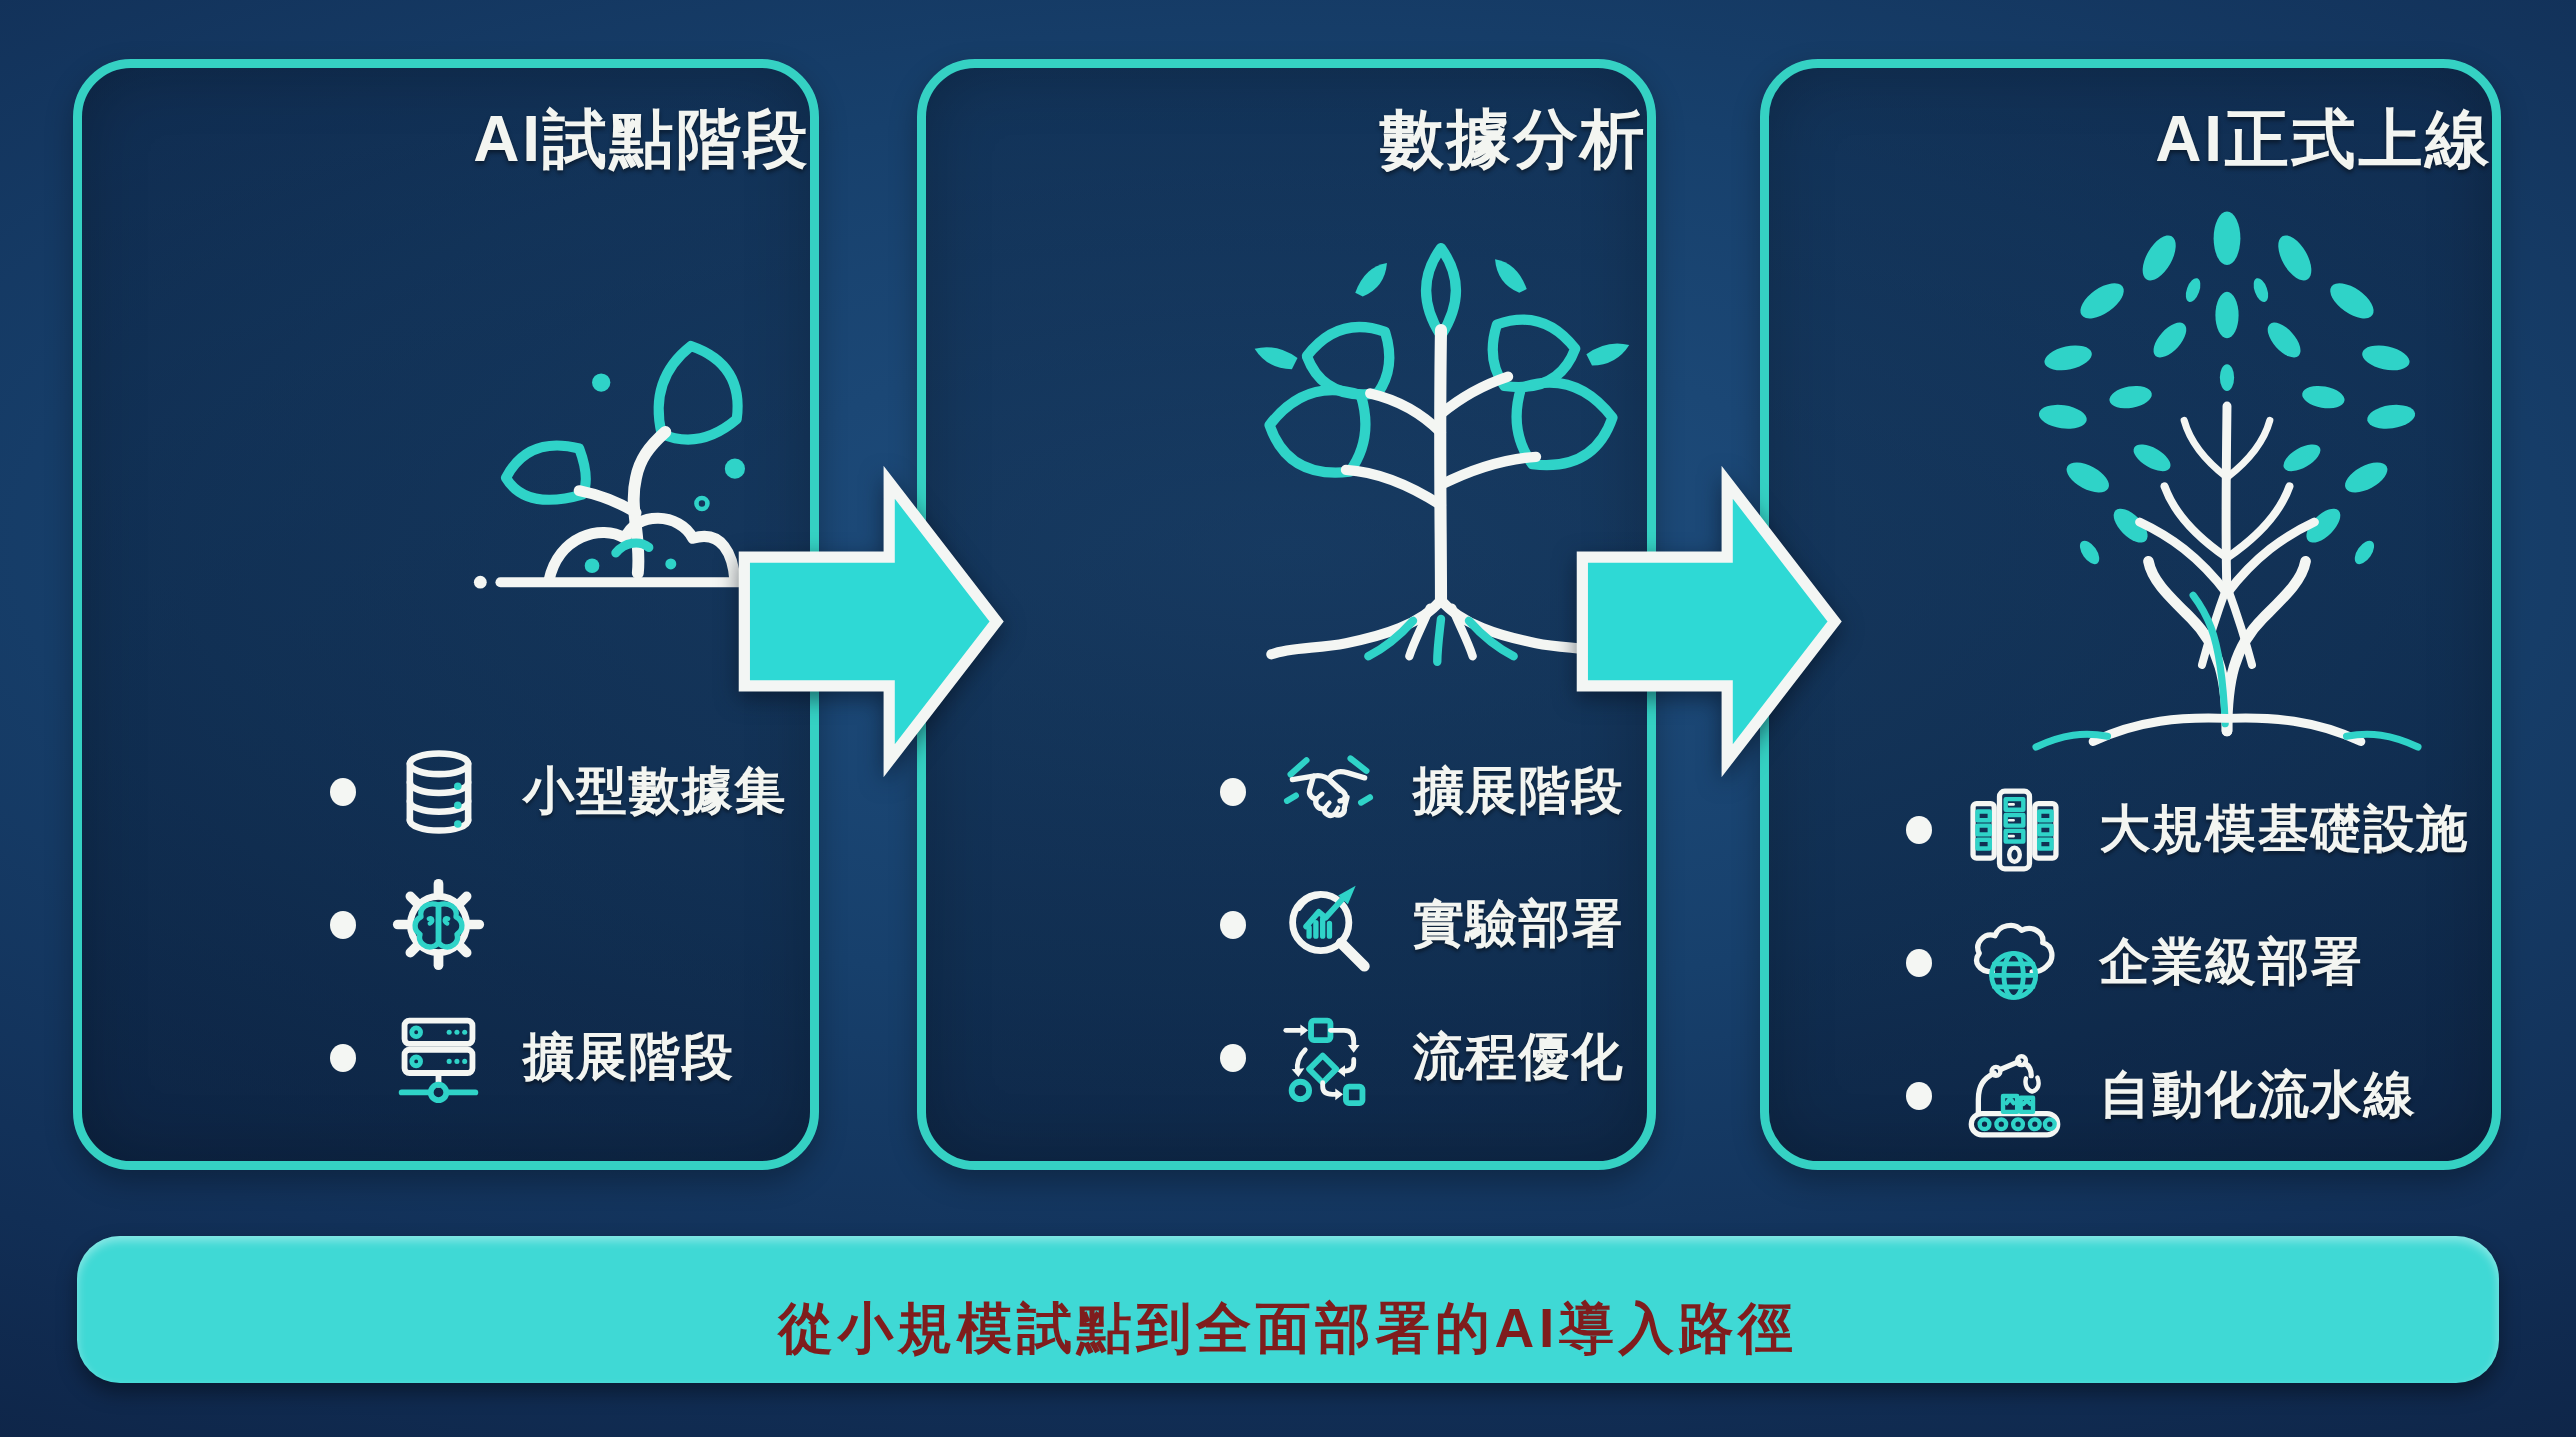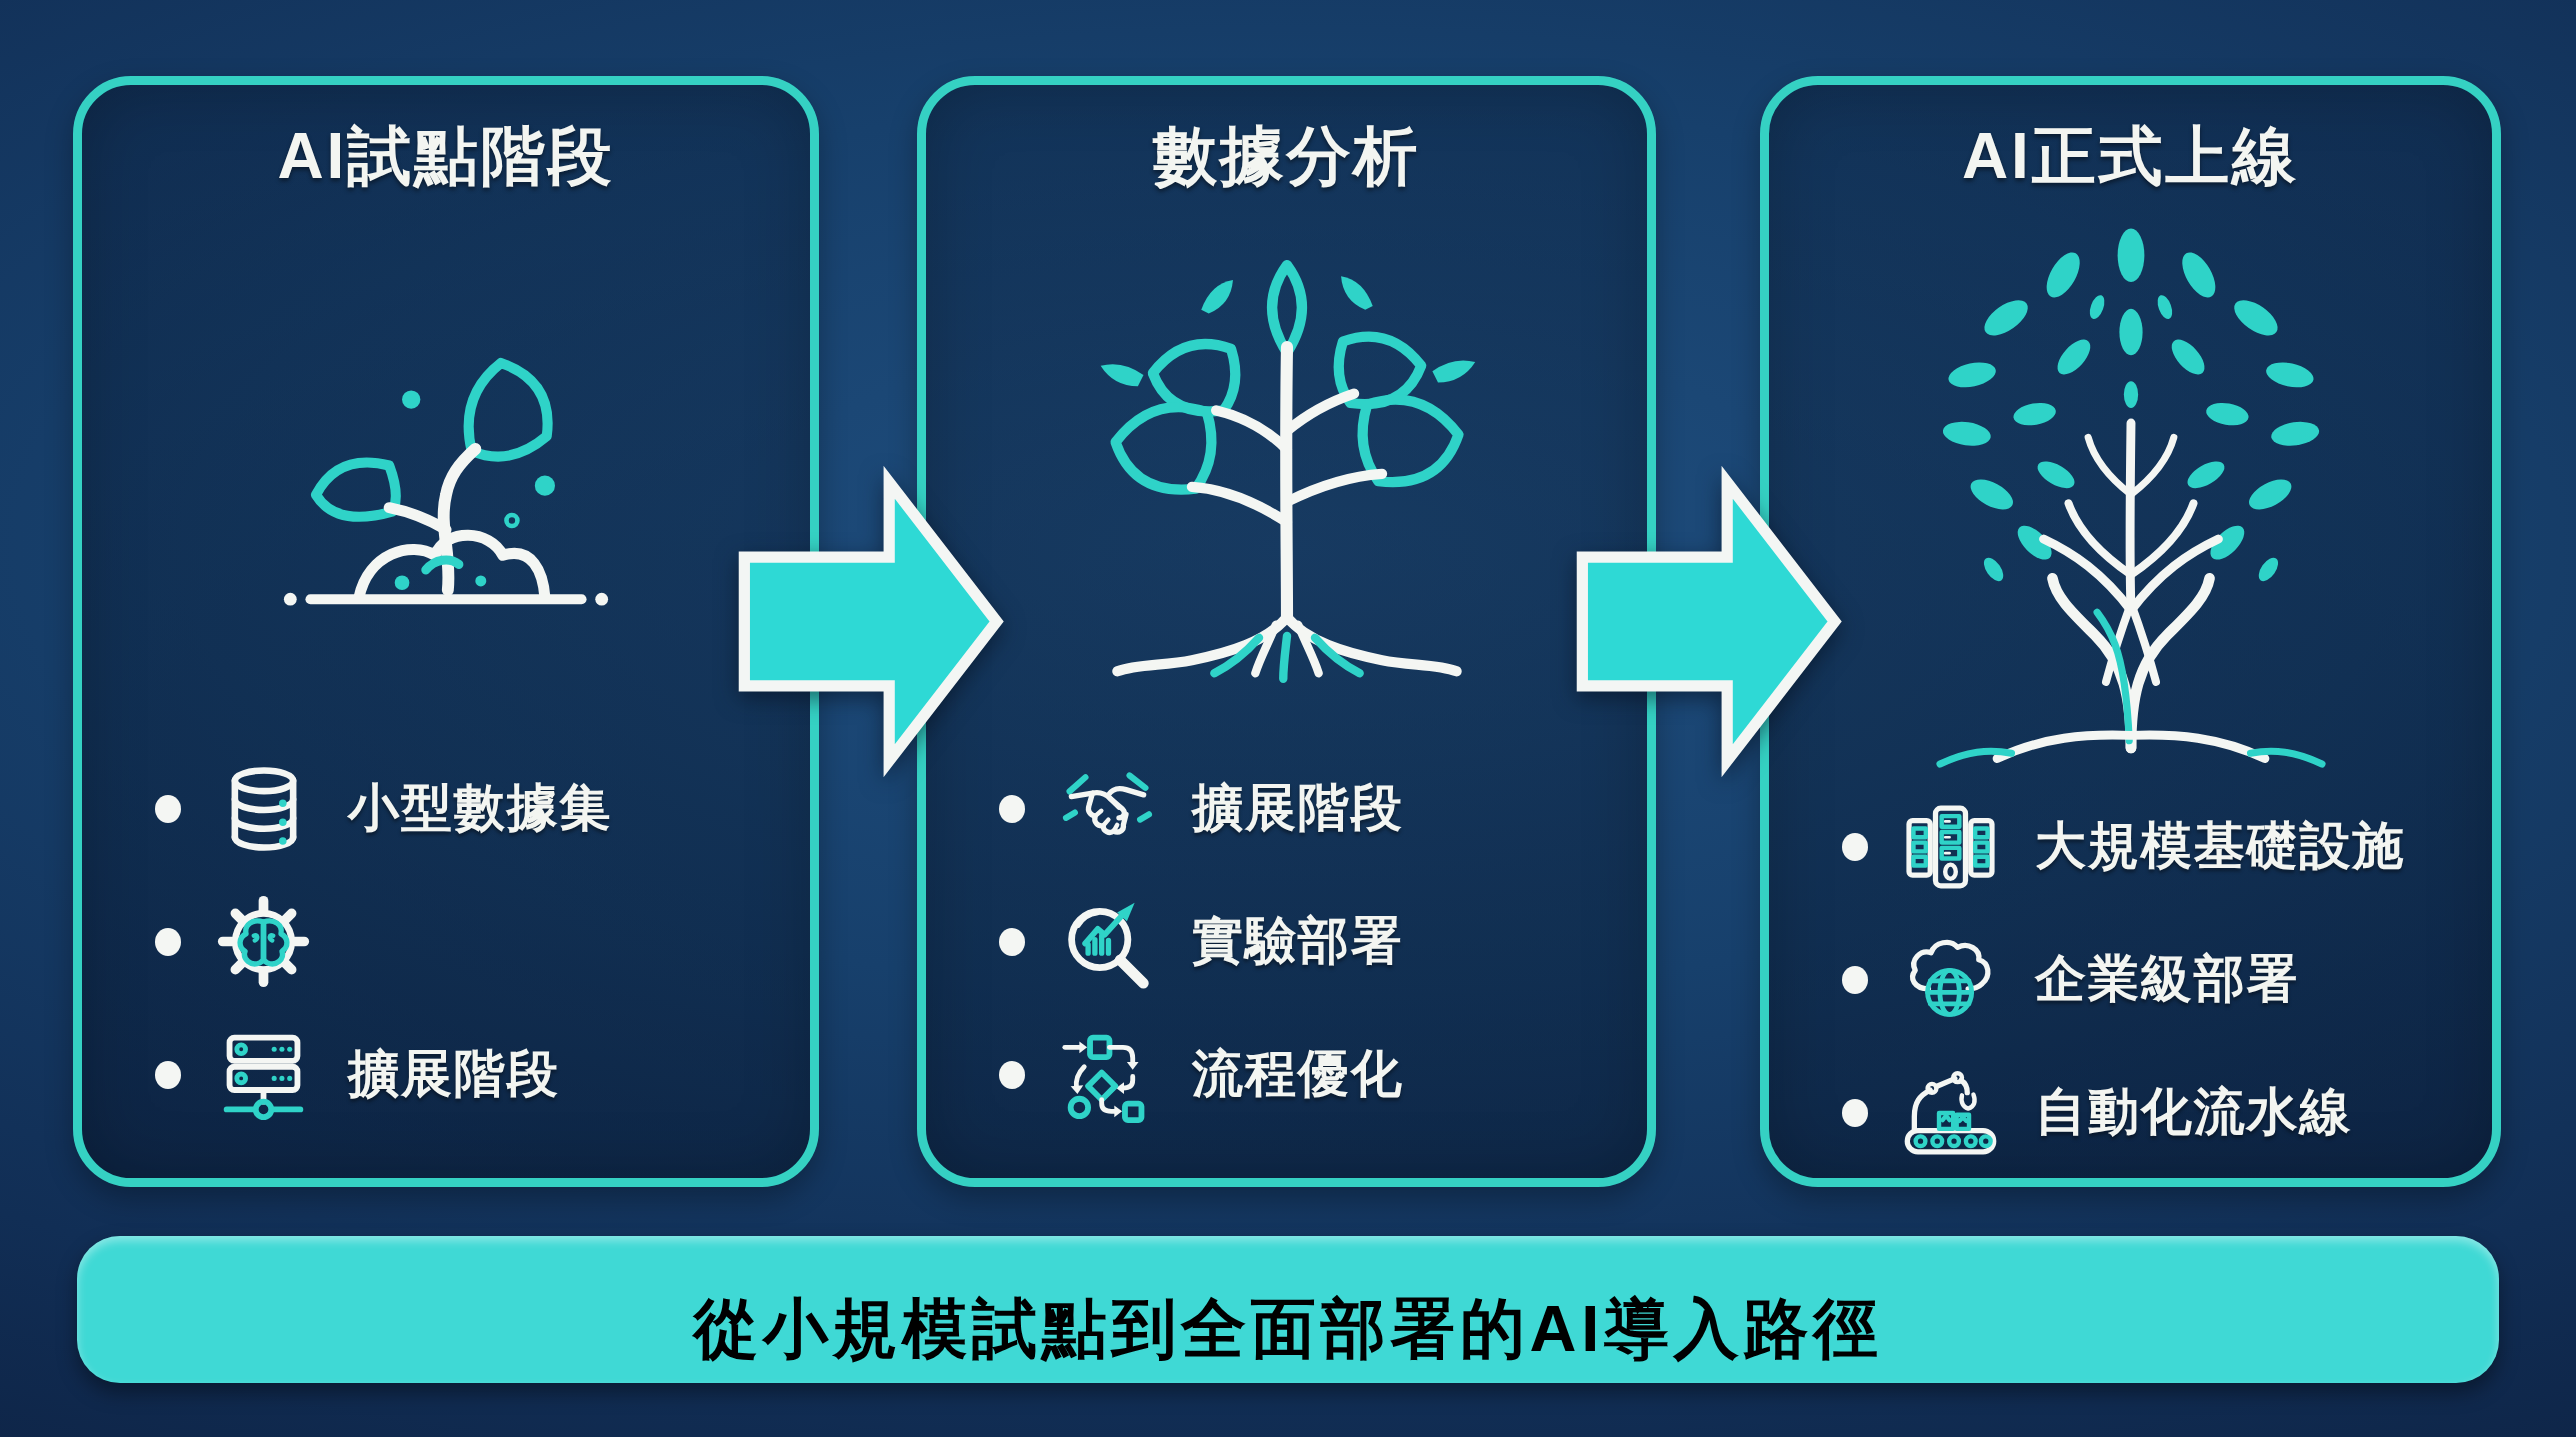--- a/index.html
+++ b/index.html
@@ -2,25 +2,25 @@
 <html style="font-size:15px"><head>
 <meta charset="utf-8">
 <style>
   html,body{margin:0;padding:0;background:#0c1b36;}
   .canvas{
     position:relative;width:2576px;height:1438px;overflow:hidden;
     font-family:"Liberation Sans","DejaVu Sans",sans-serif;
     background:radial-gradient(ellipse 130% 95% at 50% 38%, #1f4e7e 0%, #17406c 33%, #112e55 62%, #0d2142 84%, #0c1b36 100%);
   }
   .panel{
-    position:absolute;top:76px;height:1111px;box-sizing:border-box;
+    position:absolute;top:59px;height:1111px;box-sizing:border-box;
     border:9.4px solid #35d1c3;border-radius:58px;
     background:linear-gradient(180deg, rgba(8,24,48,0.30), rgba(6,18,38,0.42));
     box-shadow:inset 0 0 66px rgba(0,0,0,0.22), 0 11.2px 28px rgba(0,0,0,0.28);
-    display:flex;flex-direction:column;
+    display:flex;flex-direction:column;align-items:flex-end;
   }
   .p1{left:73px;width:746px;}
   .p2{left:917px;width:739px;}
   .p3{left:1760px;width:741px;}
   .panel-title{
     margin-top:28px;text-align:center;font-size:64px;font-weight:800;
     color:#f3f5f1;letter-spacing:2.8px;text-shadow:0 2.8px 4.7px rgba(0,0,0,0.45);
   }
   .stage-art{flex:1;display:flex;align-items:center;justify-content:center;}
   .item-list{margin:0 0 37px 0;}
@@ -36,21 +36,21 @@
   }
   .arrow{position:absolute;top:466px;width:271px;height:311px;z-index:5;
     filter:drop-shadow(0 7.5px 11.2px rgba(4,14,30,0.55));}
   .a1{left:735px;} .a2{left:1573px;}
   .banner{
     position:absolute;left:77px;top:1236px;width:2422px;height:147px;
     border-radius:43px;background:#3fd9d5;
     box-shadow:inset 0 4.7px 9.4px rgba(255,255,255,0.40), 0 9.4px 20.6px rgba(0,0,0,0.38);
     display:flex;align-items:center;justify-content:center;
   }
-  .banner-label{font-size:65px;font-weight:800;color:#000000;letter-spacing:4.7px;white-space:nowrap;margin-top:39px;}
+  .banner-label{font-size:55px;font-weight:800;color:#7f1d1d;letter-spacing:4.7px;white-space:nowrap;margin-top:39px;}
   svg .ln{stroke-linecap:round;stroke-linejoin:round;}
   svg .sw{stroke:#f4f6f3;fill:none;}
   svg .st{stroke:#2fd3c8;fill:none;}
   svg .ft{fill:#2fd3c8;stroke:none;}
   svg .fw{fill:#f4f6f3;stroke:none;}
 </style>
 </head>
 <body>
 
 <div class="canvas">

